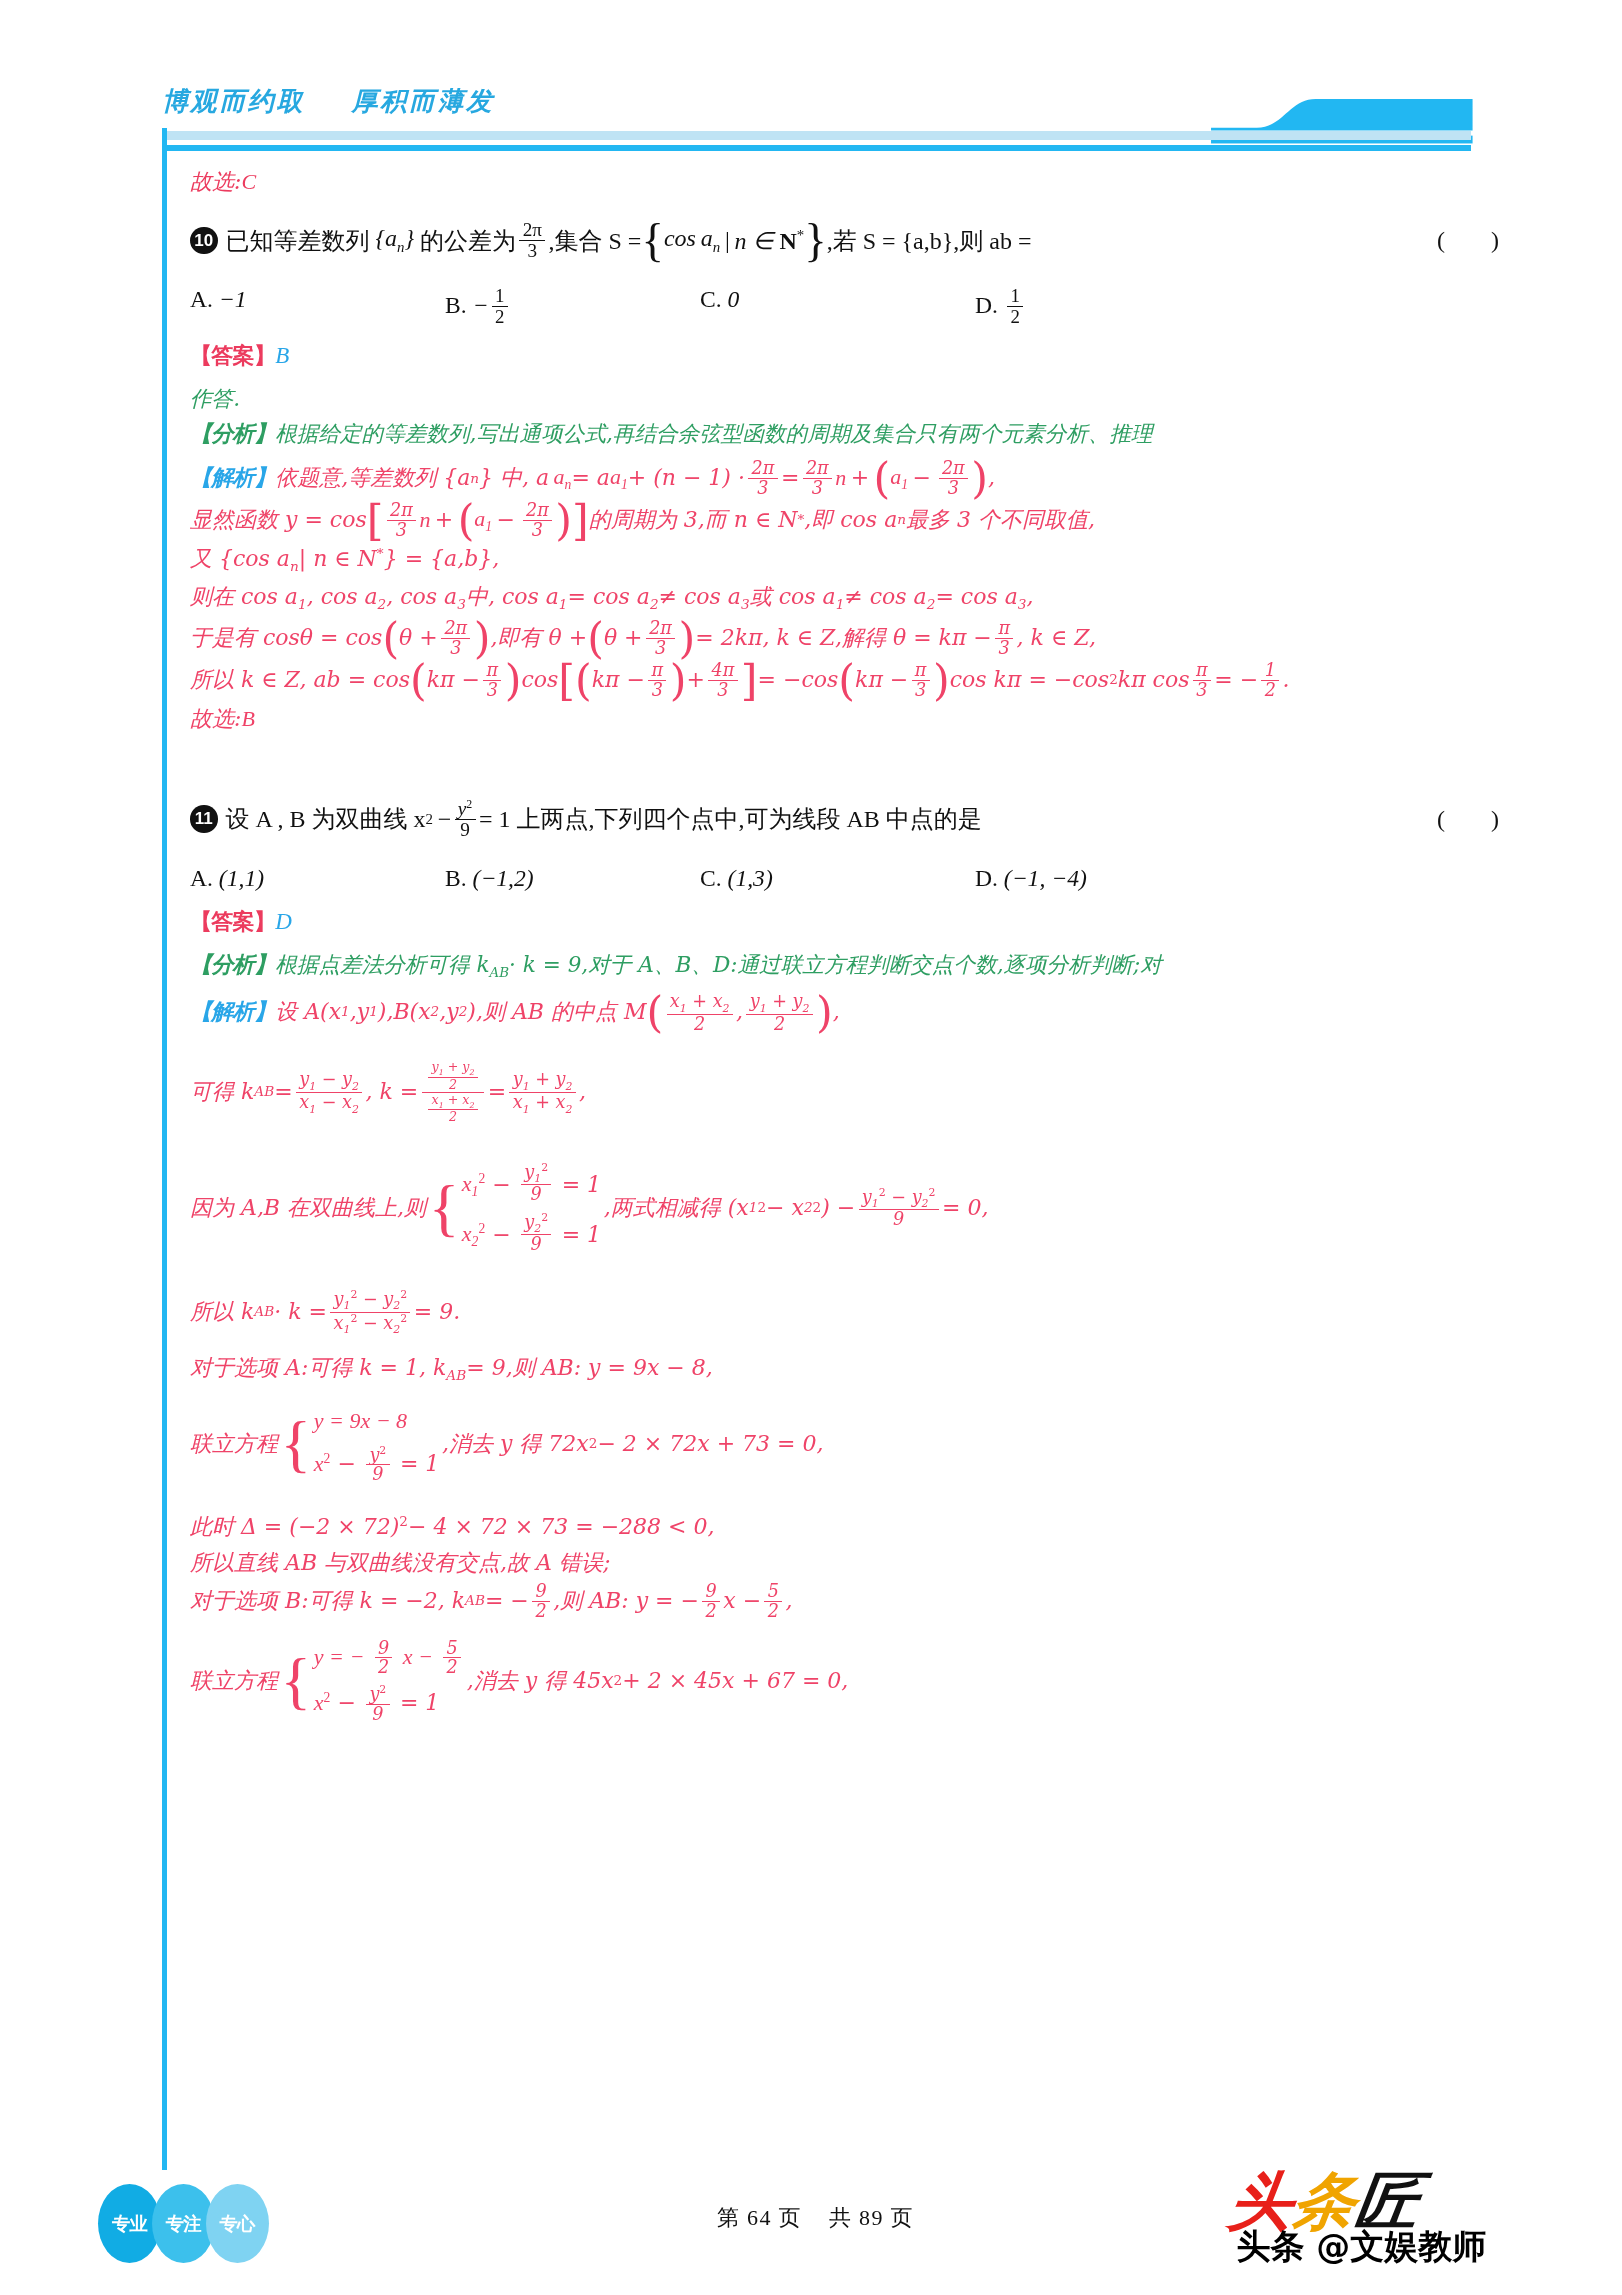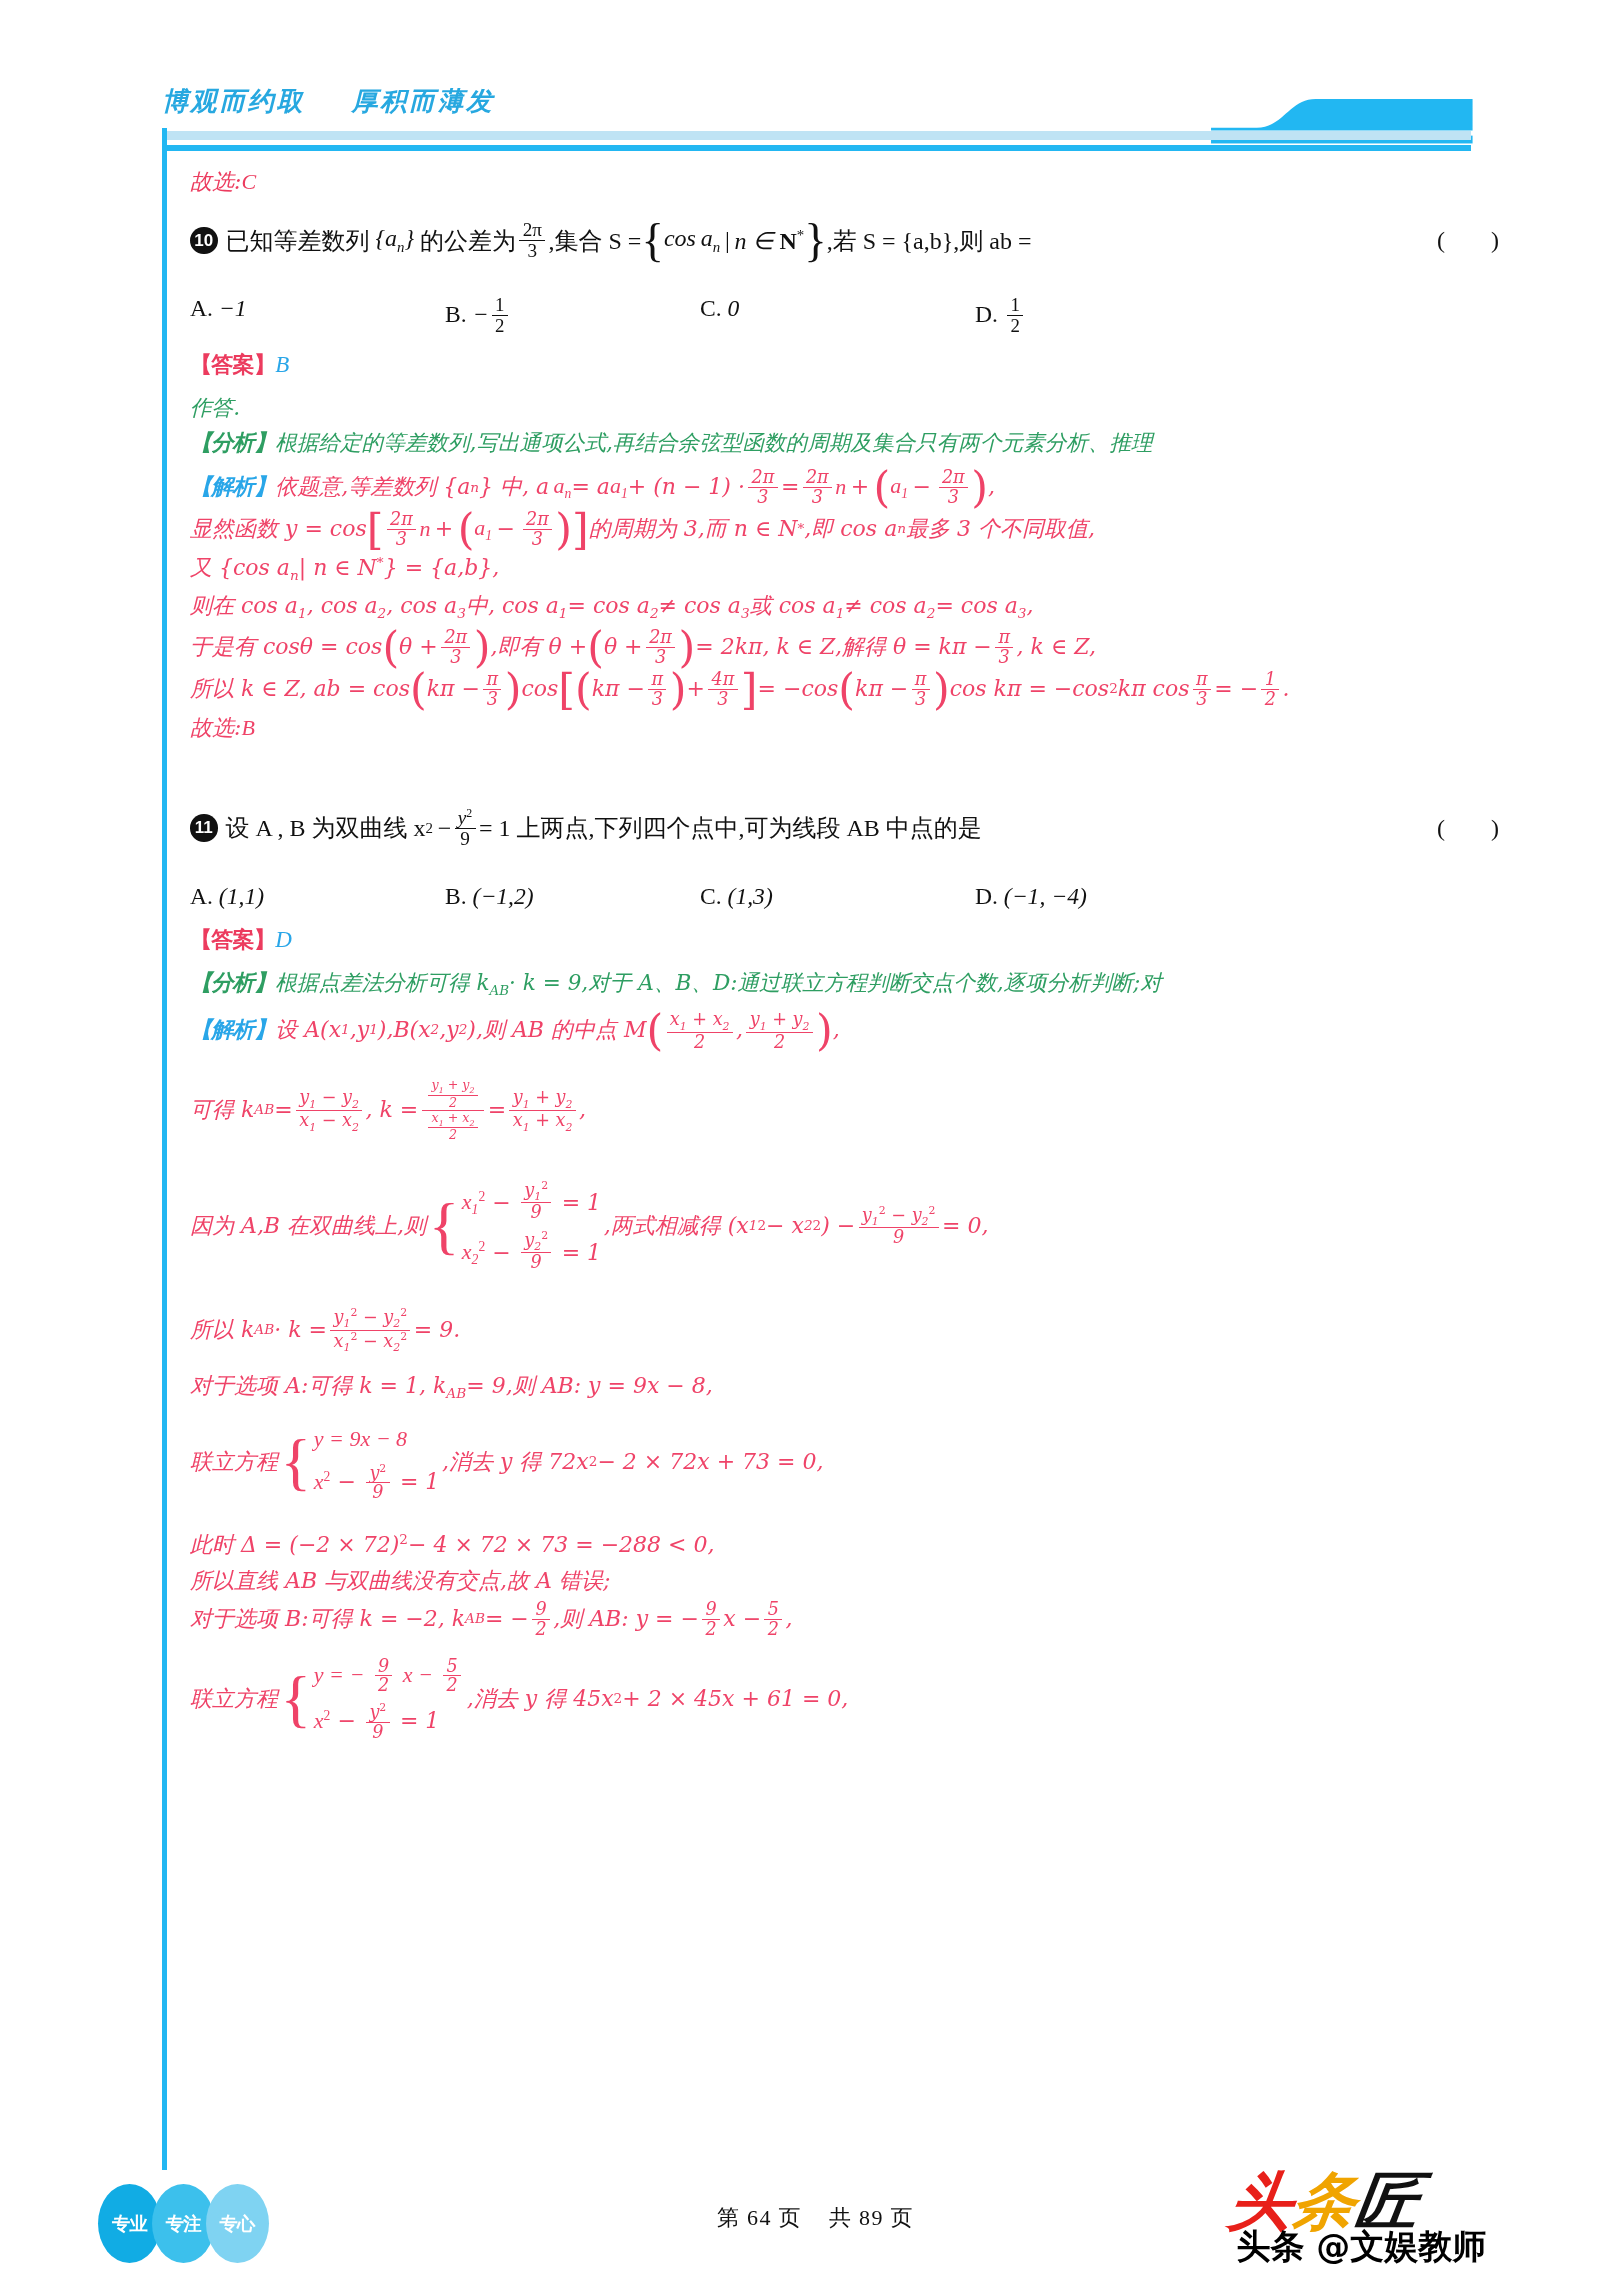--- a/index.html
+++ b/index.html
@@ -59,21 +59,21 @@
     display:inline-block;
     width:27.5px; height:27.5px; line-height:27.5px;
     border-radius:50%;
     background:#111; color:#fff;
     text-align:center; font-size:17px;
     font-family:"Liberation Sans", sans-serif;
     font-style:normal; font-weight:700;
     vertical-align:1.3px; margin-right:7.9px;
   }
 
-  .opts { font-size:23.6px; color:#111; margin-top:34px; display:flex; }
+  .opts { font-size:23.6px; color:#111; margin-top:25px; display:flex; }
   .opts > span { display:inline-block; }
   .o1 { width:255px; } .o2 { width:255px; } .o3 { width:275px; }
 
   .tag { font-size:22px; font-weight:700; letter-spacing:-0.7px; }
 
   .ansline  { font-size:23px; margin-top:14.4px; }
   .anaclass { font-size:21.6px; margin-top:11.8px; line-height:1.6; }
   .solline  { font-size:22px; margin-top:9.2px; }
 
   
@@ -542,21 +542,21 @@
               <span class="frac"><span class="n">9</span><span class="d">2</span></span>
               <span class="math"><i>x</i> −</span>
               <span class="frac"><span class="n">5</span><span class="d">2</span></span>
             </div>
             <div><span class="math"><i>x</i><sup class="st">2</sup></span> −
               <span class="frac"><span class="n"><i>y</i><sup class="st">2</sup></span><span class="d">9</span></span> = 1</div>
           </span>
         </span>
         <span>,消去 y 得 45x</span>
           <sup class="st">2</sup>
-          <span>+ 2 × 45x + 61 = 0,</span>
+          <span>+ 2 × 45x + 67 = 0,</span>
       </div>
 
     </div>
   </div>
 
   <div class="footer">
     <div class="badges">
       <div class="badge b1">专业</div>
       <div class="badge b2">专注</div>
       <div class="badge b3">专心</div>

